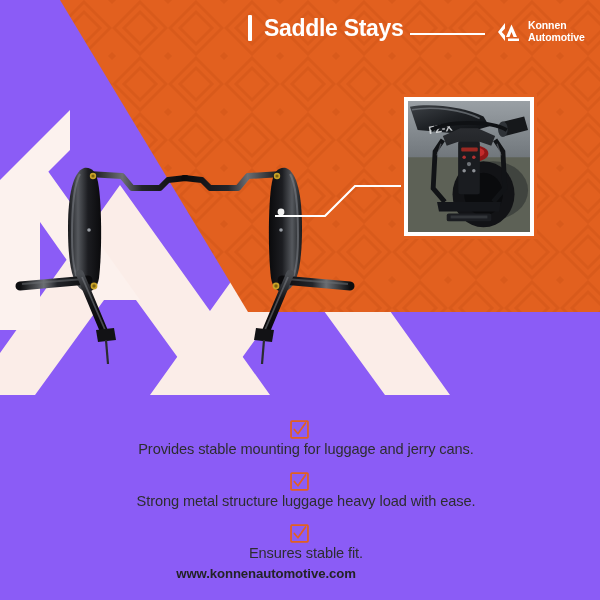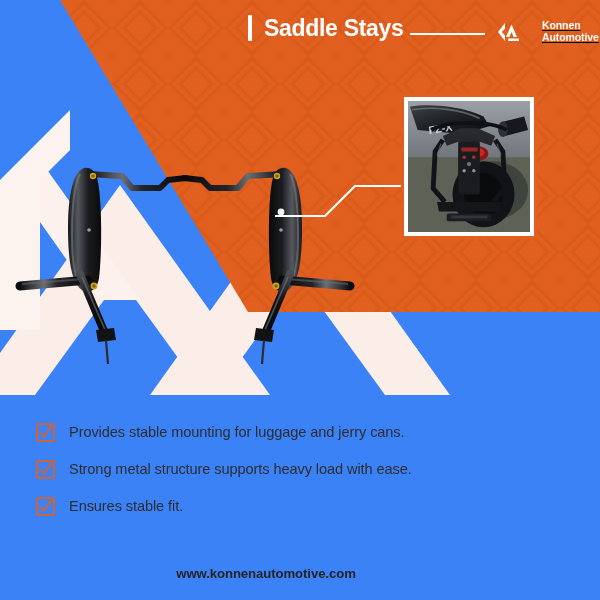--- a/index.html
+++ b/index.html
@@ -5,21 +5,21 @@
   html,body{margin:0;padding:0;}
   body{
     width:600px;height:600px;
     background:#ffffff;
     font-family:"Liberation Sans", sans-serif;
     overflow:hidden;
   }
   .poster{
     position:relative;
     width:600px;height:600px;
-    background:#3b82f6;
+    background:#8b5cf6;
     overflow:hidden;
   }
 
   
   .watermarks{
     position:absolute;left:0;top:0;width:600px;height:600px;
     pointer-events:none;
   }
 
   
@@ -48,21 +48,21 @@
     letter-spacing:-0.3px;
     line-height:26px;
     white-space:nowrap;
   }
   .title-rule{
     position:absolute;left:410px;top:33px;
     width:75px;height:2px;background:#ffffff;
   }
   .brand{
     position:absolute;left:495px;top:20px;
-    display:flex;align-items:center;gap:21px;text-decoration:underline;
+    display:flex;align-items:center;gap:7px;
   }
   .brand-mark{width:26px;height:22px;flex:none;}
   .brand-name{
     color:#ffffff;font-size:10.5px;font-weight:bold;
     line-height:11.5px;letter-spacing:-0.1px;white-space:nowrap;
   }
 
   
   .product{
     position:absolute;left:10px;top:150px;width:350px;height:235px;
@@ -93,20 +93,21 @@
 
   
   .bullets{
     position:absolute;left:36px;top:420px;width:540px;
     z-index:5;
   }
   .bullet{
     display:flex;align-items:center;
     margin-bottom:13px;
     min-height:24px;
+    flex-direction:column;
   }
   .check{
     width:19px;height:19px;flex:none;margin-right:14px;
   }
   .bullet-text{
     font-size:14.6px;color:#2d2d30;line-height:20px;
     letter-spacing:-0.1px;white-space:nowrap;
   }
 
   
@@ -327,21 +328,21 @@
         <path d="M5,11 L9.2,16 L18,3.5" fill="none" stroke="#E2601F" stroke-width="2" stroke-linecap="round" stroke-linejoin="round"></path>
       </svg>
       <div class="bullet-text">Provides stable mounting for luggage and jerry cans.</div>
     </div>
 
     <div class="bullet">
       <svg class="check" viewBox="0 0 22 22" xmlns="http://www.w3.org/2000/svg">
         <rect x="1.2" y="1.2" width="19.6" height="19.6" rx="1" fill="none" stroke="#E2601F" stroke-width="2"></rect>
         <path d="M5,11 L9.2,16 L18,3.5" fill="none" stroke="#E2601F" stroke-width="2" stroke-linecap="round" stroke-linejoin="round"></path>
       </svg>
-      <div class="bullet-text">Strong metal structure supports heavy load with ease.</div>
+      <div class="bullet-text">Strong metal structure luggage heavy load with ease.</div>
     </div>
 
     <div class="bullet">
       <svg class="check" viewBox="0 0 22 22" xmlns="http://www.w3.org/2000/svg">
         <rect x="1.2" y="1.2" width="19.6" height="19.6" rx="1" fill="none" stroke="#E2601F" stroke-width="2"></rect>
         <path d="M5,11 L9.2,16 L18,3.5" fill="none" stroke="#E2601F" stroke-width="2" stroke-linecap="round" stroke-linejoin="round"></path>
       </svg>
       <div class="bullet-text">Ensures stable fit.</div>
     </div>
 

